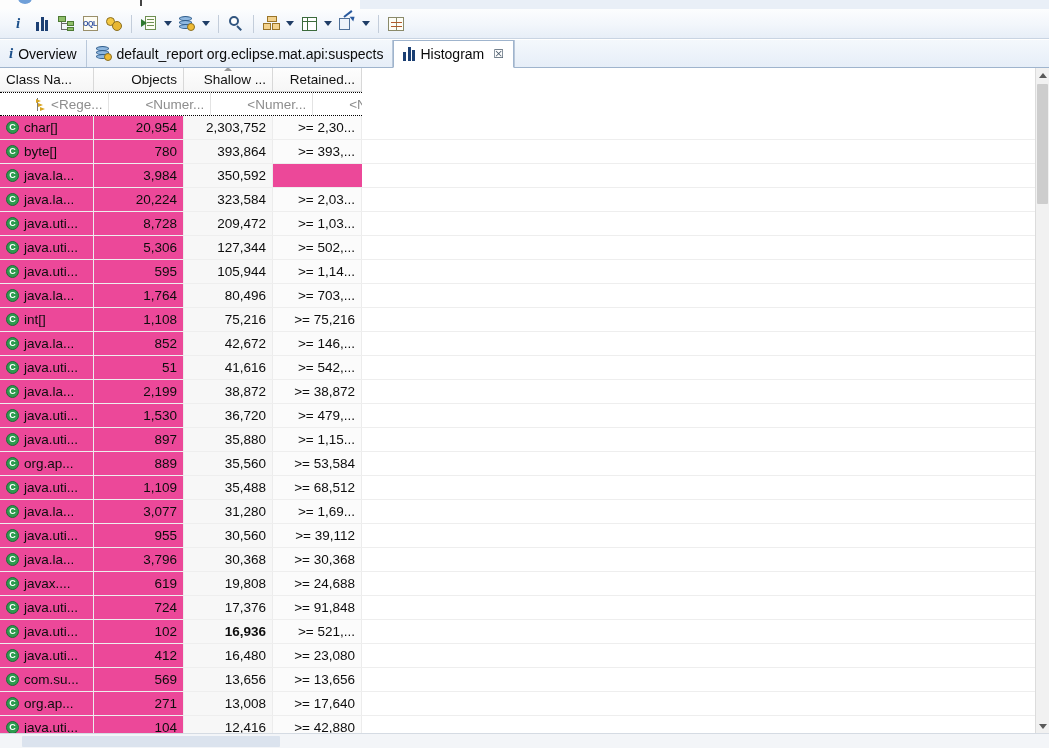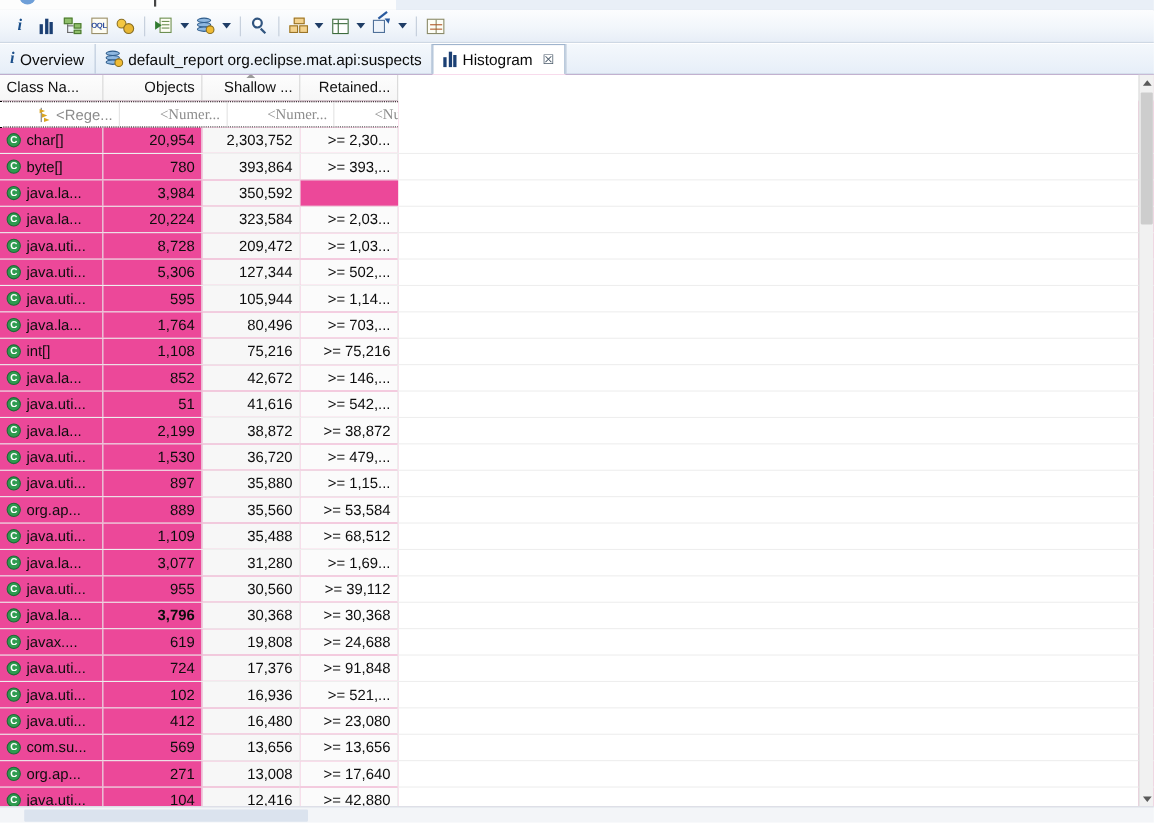--- a/index.html
+++ b/index.html
@@ -307,21 +307,21 @@
   }
   .filterrow .fc {
     font-size: 13.5px; color: #8d8d8d;
     display: flex; align-items: center;
     box-sizing: border-box;
     padding: 0 6px;
     border-right: 1px solid #e3e3e3;
     margin-left: 30px;
   }
   .filterrow .fc.left  { justify-content: flex-start; gap: 2px; }
-  .filterrow .fc.right { justify-content: flex-end; font-family: Liberation Serif, serif; }
+  .filterrow .fc.right { justify-content: flex-end; }
   .ico-filter {
     position: relative; width: 13px; height: 13px; flex: none;
   }
   .ico-filter .far {
     position: absolute; left: 0; height: 0; width: 0;
     border-left: 5px solid #d9a520;
     border-top: 2.5px solid transparent;
     border-bottom: 2.5px solid transparent;
   }
   .ico-filter .far.f1 { top: 1px; }
@@ -773,21 +773,21 @@
           </div>
           <div class="cell num" style="width: 90px;">955</div>
           <div class="cell num shallow" style="width: 89px;">30,560</div>
           <div class="cell num ret" style="width: 89px;">&gt;= 39,112</div>
         </div>
         <div class="row">
           <div class="cell name" style="width: 94px;">
             <span class="ico-class">C</span>
             <span>java.la...</span>
           </div>
-          <div class="cell num" style="width: 90px; font-weight: bold;">3,796</div>
+          <div class="cell num" style="width: 90px;">3,796</div>
           <div class="cell num shallow" style="width: 89px;">30,368</div>
           <div class="cell num ret" style="width: 89px;">&gt;= 30,368</div>
         </div>
         <div class="row">
           <div class="cell name" style="width: 94px;">
             <span class="ico-class">C</span>
             <span>javax....</span>
           </div>
           <div class="cell num" style="width: 90px;">619</div>
           <div class="cell num shallow" style="width: 89px;">19,808</div>
@@ -801,21 +801,21 @@
           <div class="cell num" style="width: 90px;">724</div>
           <div class="cell num shallow" style="width: 89px;">17,376</div>
           <div class="cell num ret" style="width: 89px;">&gt;= 91,848</div>
         </div>
         <div class="row">
           <div class="cell name" style="width: 94px;">
             <span class="ico-class">C</span>
             <span>java.uti...</span>
           </div>
           <div class="cell num" style="width: 90px;">102</div>
-          <div class="cell num shallow" style="width: 89px;">16,936</div>
+          <div class="cell num shallow" style="width: 89px; font-weight: bold;">16,936</div>
           <div class="cell num ret" style="width: 89px;">&gt;= 521,...</div>
         </div>
         <div class="row">
           <div class="cell name" style="width: 94px;">
             <span class="ico-class">C</span>
             <span>java.uti...</span>
           </div>
           <div class="cell num" style="width: 90px;">412</div>
           <div class="cell num shallow" style="width: 89px;">16,480</div>
           <div class="cell num ret" style="width: 89px;">&gt;= 23,080</div>

